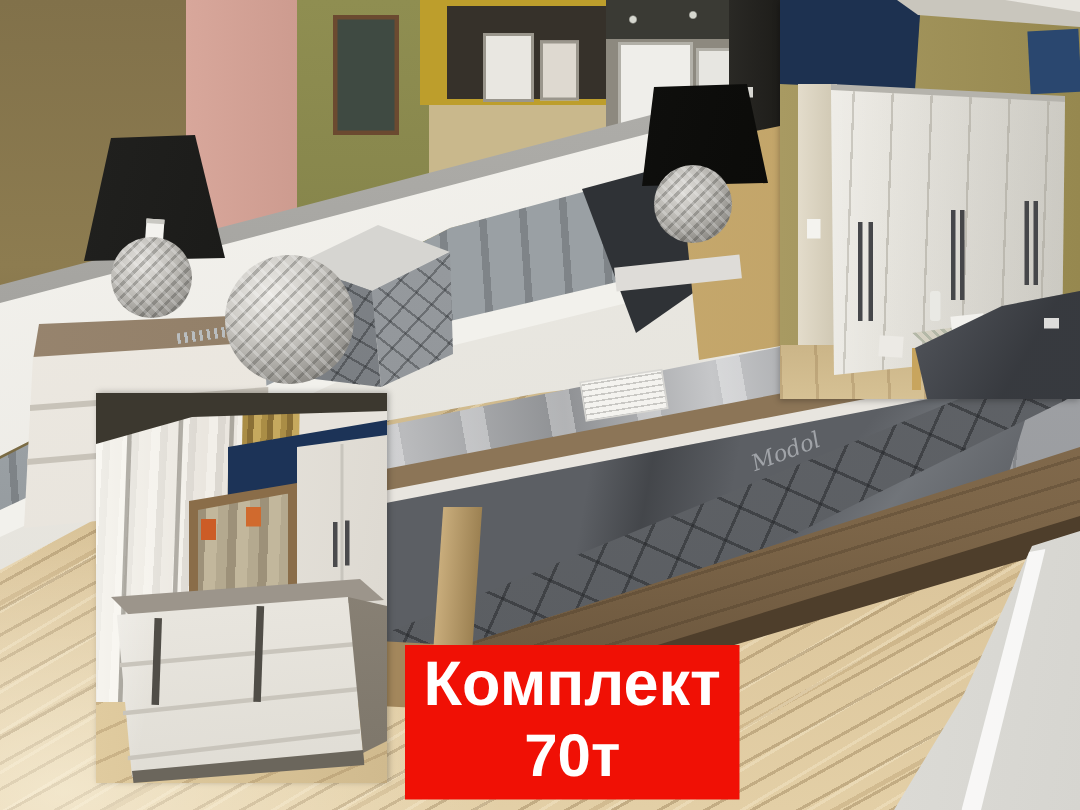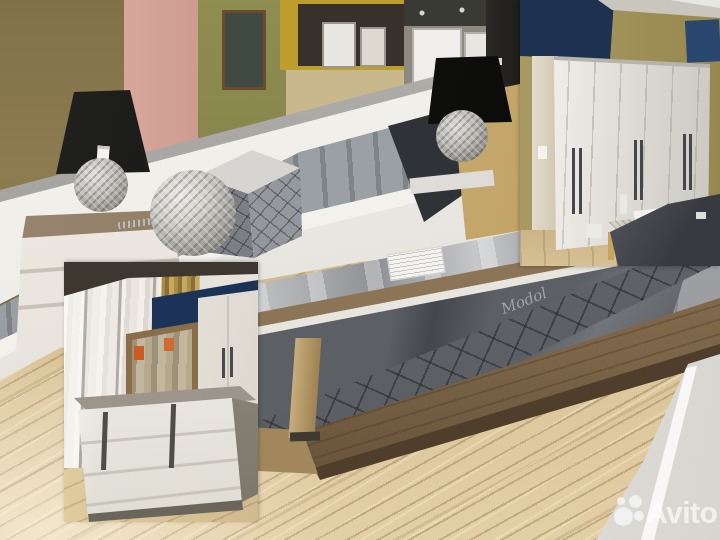--- a/index.html
+++ b/index.html
@@ -313,22 +313,19 @@
     <div class="x id-dfront"></div>
     <div class="x id-g1"></div>
     <div class="x id-g2"></div>
     <div class="x id-g3"></div>
     <div class="x id-dh1"></div>
     <div class="x id-dh2"></div>
     <div class="x id-dside"></div>
     <div class="x id-plinth"></div>
   </div>
 
-
-  <div class="x wm">
-    <div class="wm-dot" style="left:9px;top:9px;width:8px;height:8px;"></div>
-    <div class="wm-dot" style="left:21px;top:7px;width:13px;height:13px;"></div>
-    <div class="wm-dot" style="left:6px;top:19px;width:19px;height:19px;"></div>
-    <div class="wm-dot" style="left:26px;top:23px;width:10px;height:10px;"></div>
-    <div class="wm-text">Avito</div>
+  <div class="x banner">
+    <div class="l1">Комплект</div>
+    <div class="l2">70т</div>
   </div>
 
+
 </div>
 
 </body></html>

